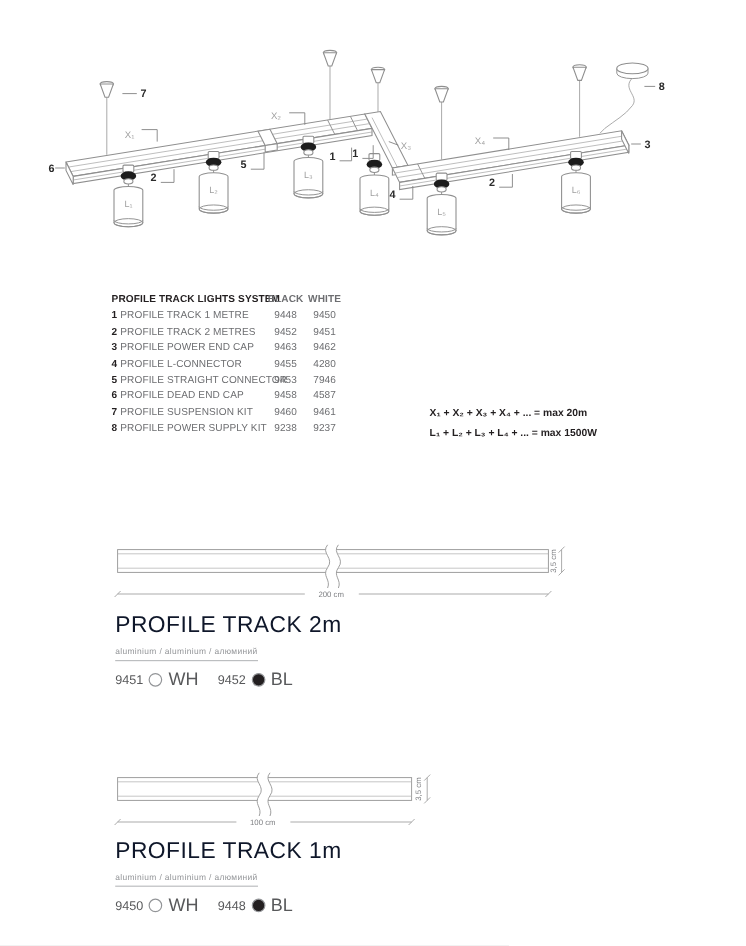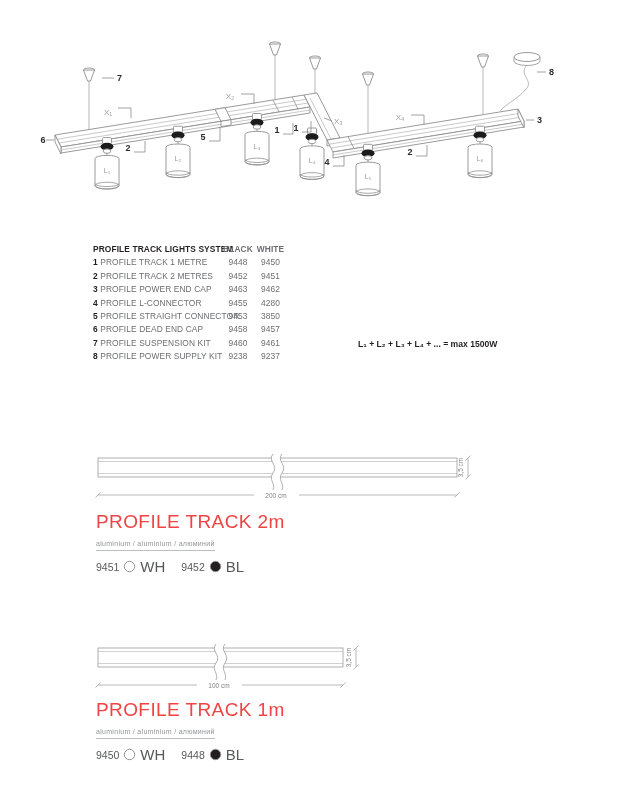--- a/index.html
+++ b/index.html
@@ -37,21 +37,21 @@
     font-weight:bold;color:#231f20;line-height:16px;white-space:nowrap;}
 
   
   .drawing{position:absolute;}
   .dim{stroke:#9b9b9b;stroke-width:.7;fill:none;}
   .dimtext{font-size:6.5px;fill:#808285;}
   .barline{stroke:#9b9b9b;stroke-width:.8;fill:none;}
   .barinner{stroke:#b0b0b0;stroke-width:.6;fill:none;}
 
   .prodblock{position:absolute;}
-  .prodtitle{font-size:19px;color:#ef4444;letter-spacing:.4px;line-height:20px;}
+  .prodtitle{font-size:19px;color:#0f172a;letter-spacing:.4px;line-height:20px;}
   .prodmats{display:inline-block;margin-top:4px;font-size:7px;color:#939598;
     letter-spacing:.3px;border-bottom:1px solid #bcbec0;padding-bottom:3px;}
   .variants{display:flex;align-items:center;margin-top:7px;}
   .variant{display:flex;align-items:center;margin-right:16px;}
   .vcode{font-size:10.5px;color:#58595b;margin-right:4px;}
   .vfinish{font-size:15px;color:#58595b;margin-left:4px;}
   .swcircle{stroke:#939598;stroke-width:1;}
 </style>
 </head>
 <body>
@@ -248,36 +248,37 @@
     <div class="name"><span class="rownum">3</span> <span>PROFILE POWER END CAP</span></div>
     <div class="code">9463</div>
     <div class="code">9462</div>
 
     <div class="name"><span class="rownum">4</span> <span>PROFILE L-CONNECTOR</span></div>
     <div class="code">9455</div>
     <div class="code">4280</div>
 
     <div class="name"><span class="rownum">5</span> <span>PROFILE STRAIGHT CONNECTOR</span></div>
     <div class="code">9453</div>
-    <div class="code">3850</div>
+    <div class="code">7946</div>
 
     <div class="name"><span class="rownum">6</span> <span>PROFILE DEAD END CAP</span></div>
     <div class="code">9458</div>
-    <div class="code">9457</div>
+    <div class="code">4587</div>
 
     <div class="name"><span class="rownum">7</span> <span>PROFILE SUSPENSION KIT</span></div>
     <div class="code">9460</div>
     <div class="code">9461</div>
 
     <div class="name"><span class="rownum">8</span> <span>PROFILE POWER SUPPLY KIT</span></div>
     <div class="code">9238</div>
     <div class="code">9237</div>
   </div>
 
   <div class="formulas">
+    <div>X₁ + X₂ + X₃ + X₄ + ... = max 20m</div>
     <div>L₁ + L₂ + L₃ + L₄ + ... = max 1500W</div>
   </div>
 
   <svg class="drawing" style="left:90px;top:448px;" width="395" height="58" viewBox="0 0 395 58">
     <rect class="barline" x="8" y="10" width="359" height="19"></rect>
     <path class="barinner" d="M8,13.5 L367,13.5 M8,25.5 L367,25.5"></path>
     <path d="M183,6 c-6,7 6,11 0,19 c-5,7 3,10 0,17 L192,42 c3,-7 -5,-10 0,-17 c6,-8 -6,-12 0,-19 Z" fill="#ffffff" stroke="none"></path>
     <path class="barline" d="M183,6 c-6,7 6,11 0,19 c-5,7 3,10 0,17"></path>
     <path class="barline" d="M192,6 c-6,7 6,11 0,19 c-5,7 3,10 0,17"></path>
     <path class="dim" d="M8,47 L164,47 M209,47 L367,47"></path>

